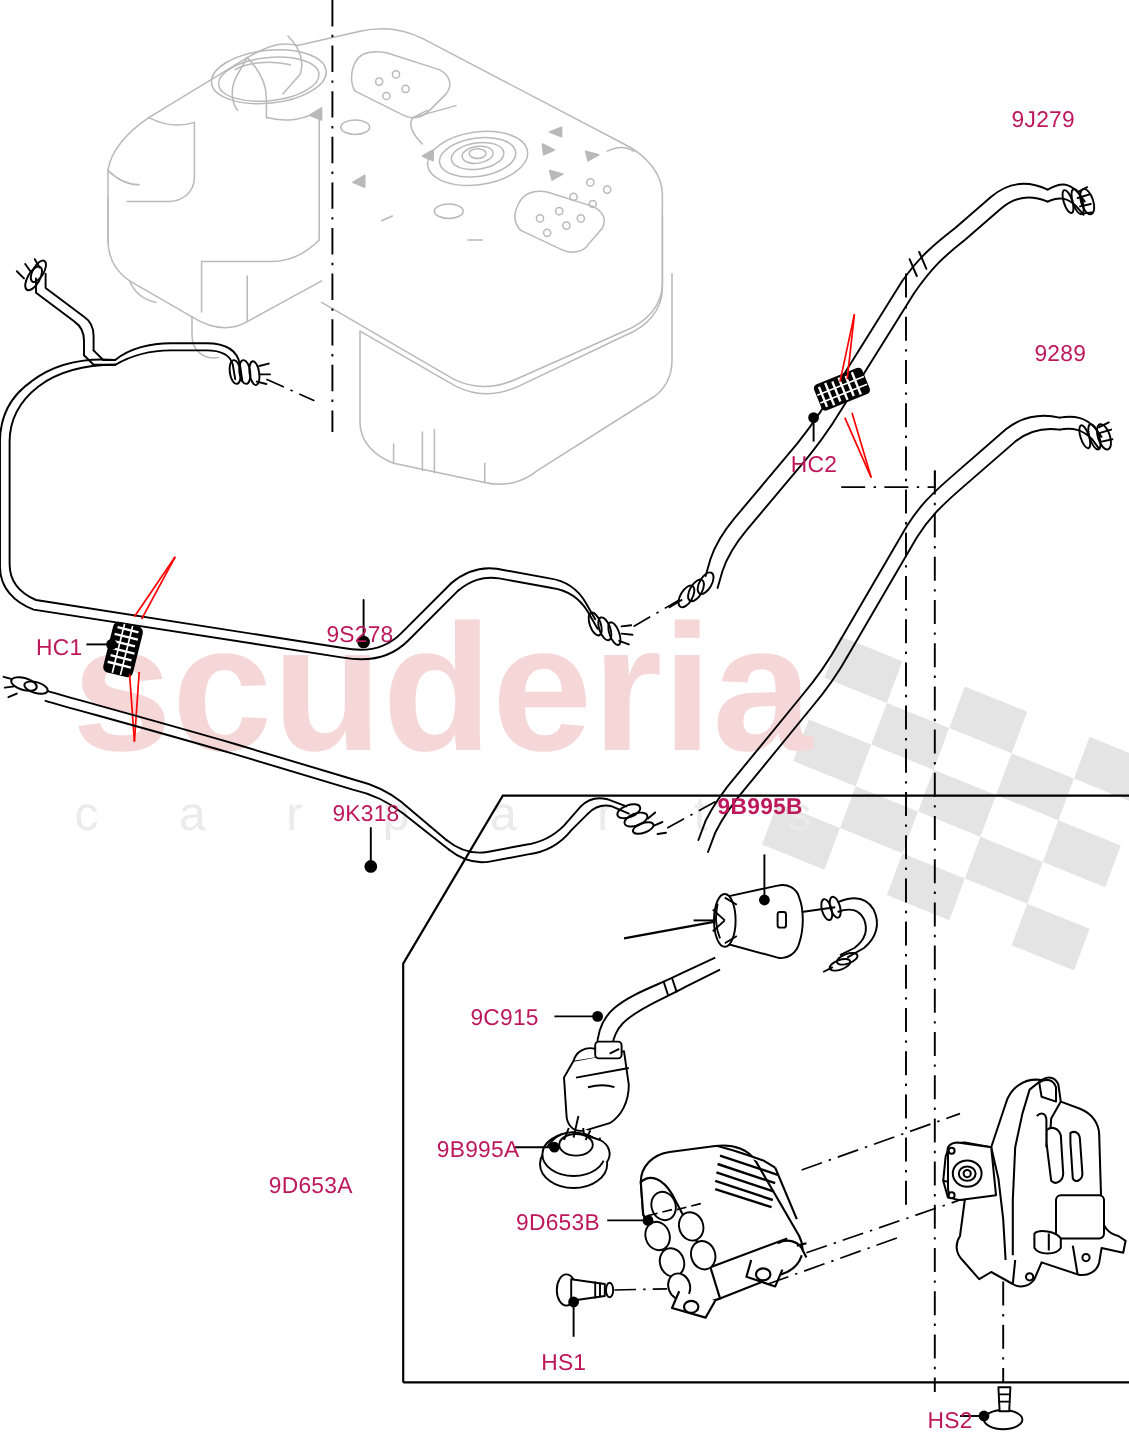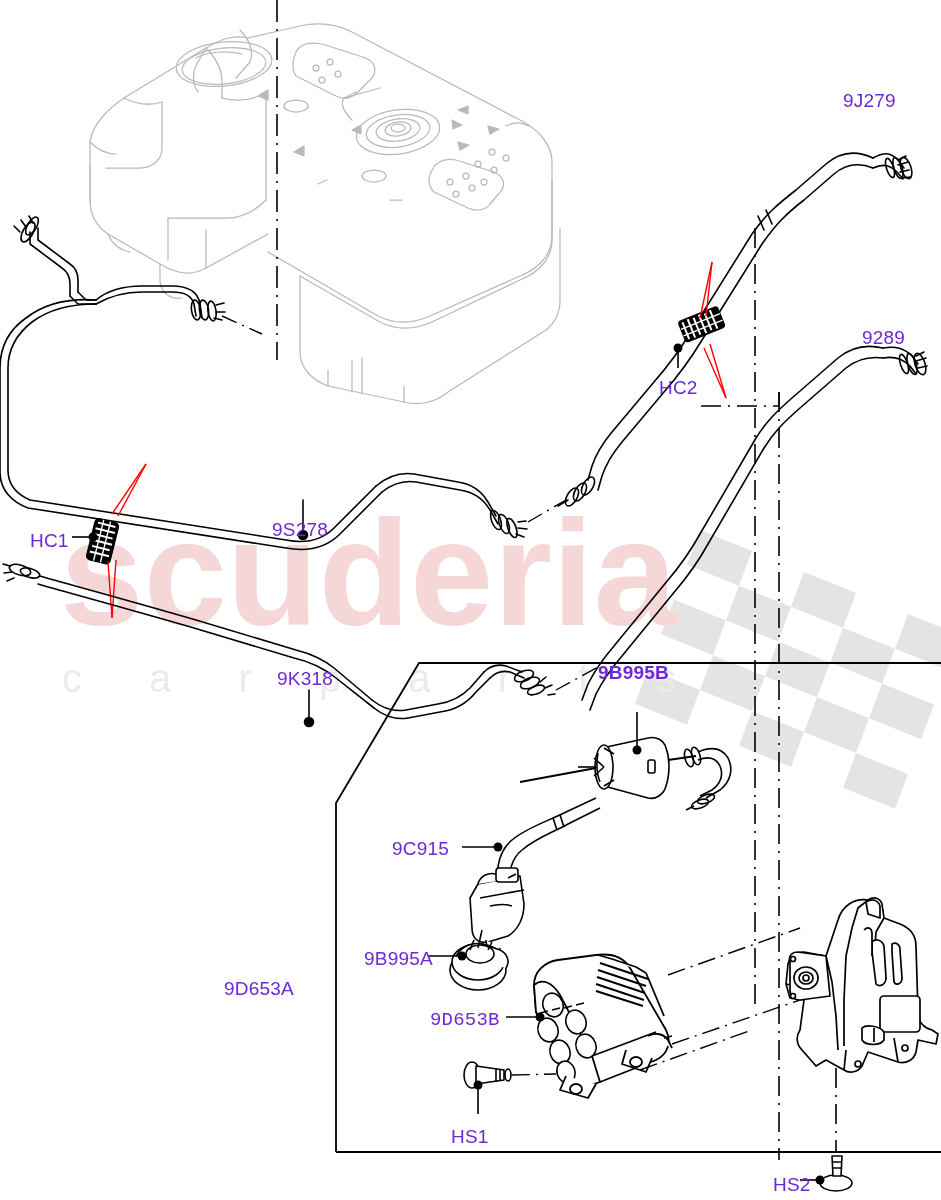--- a/index.html
+++ b/index.html
@@ -3,21 +3,21 @@
 <meta charset="utf-8">
 <style>
   html,body{margin:0;padding:0;background:#ffffff;}
   body{width:941px;height:1200px;overflow:hidden;font-family:"Liberation Sans",sans-serif;}
   #stage{position:relative;width:941px;height:1200px;background:#ffffff;}
   #stage svg{position:absolute;top:0;left:0;}
   .lbl{
     position:absolute;
     font-family:"Liberation Sans",sans-serif;
     font-size:19px;
-    color:#6d28d9;
+    color:#be185d;
     white-space:nowrap;
     letter-spacing:0.2px;
   }
 </style>
 </head>
 <body>
 
 <div id="stage">
 
   <svg width="941" height="1200" viewBox="0 0 941 1200">
@@ -454,37 +454,37 @@
 
     </g>
     <g stroke="#000" stroke-width="1.6" fill="none" stroke-dasharray="20 7 2 7">
       <line x1="836" y1="1068" x2="836" y2="1152"></line>
     </g>
 
   </svg>
 
   <div class="lbl" style="left:843px; top:90px;">9J279</div>
 
-  <div class="lbl" style="left:862px; top:285px;margin-top:42px;">9289</div>
+  <div class="lbl" style="left:862px; top:285px;">9289</div>
 
   <div class="lbl" style="left:659px; top:377px;">HC2</div>
 
   <div class="lbl" style="left:272px; top:477px;margin-top:42px;">9S278</div>
 
   <div class="lbl" style="left:30px; top:506px;margin-top:24px;">HC1</div>
 
   <div class="lbl" style="left:277px; top:668px;">9K318</div>
 
   <div class="lbl" style="left:598px; top:662px;font-weight:bold;">9B995B</div>
 
   <div class="lbl" style="left:392px; top:838px;">9C915</div>
 
   <div class="lbl" style="left:352px; top:948px;margin-left:12px;">9B995A</div>
 
   <div class="lbl" style="left:224px; top:978px;text-align:center;">9D653A</div>
 
-  <div class="lbl" style="left:430px; top:1009px;font-family:Liberation Mono, monospace;">9D653B</div>
+  <div class="lbl" style="left:430px; top:1009px;">9D653B</div>
 
   <div class="lbl" style="left:451px; top:1126px;">HS1</div>
 
   <div class="lbl" style="left:773px; top:1174px;">HS2</div>
 
 </div>
 
 </body></html>

